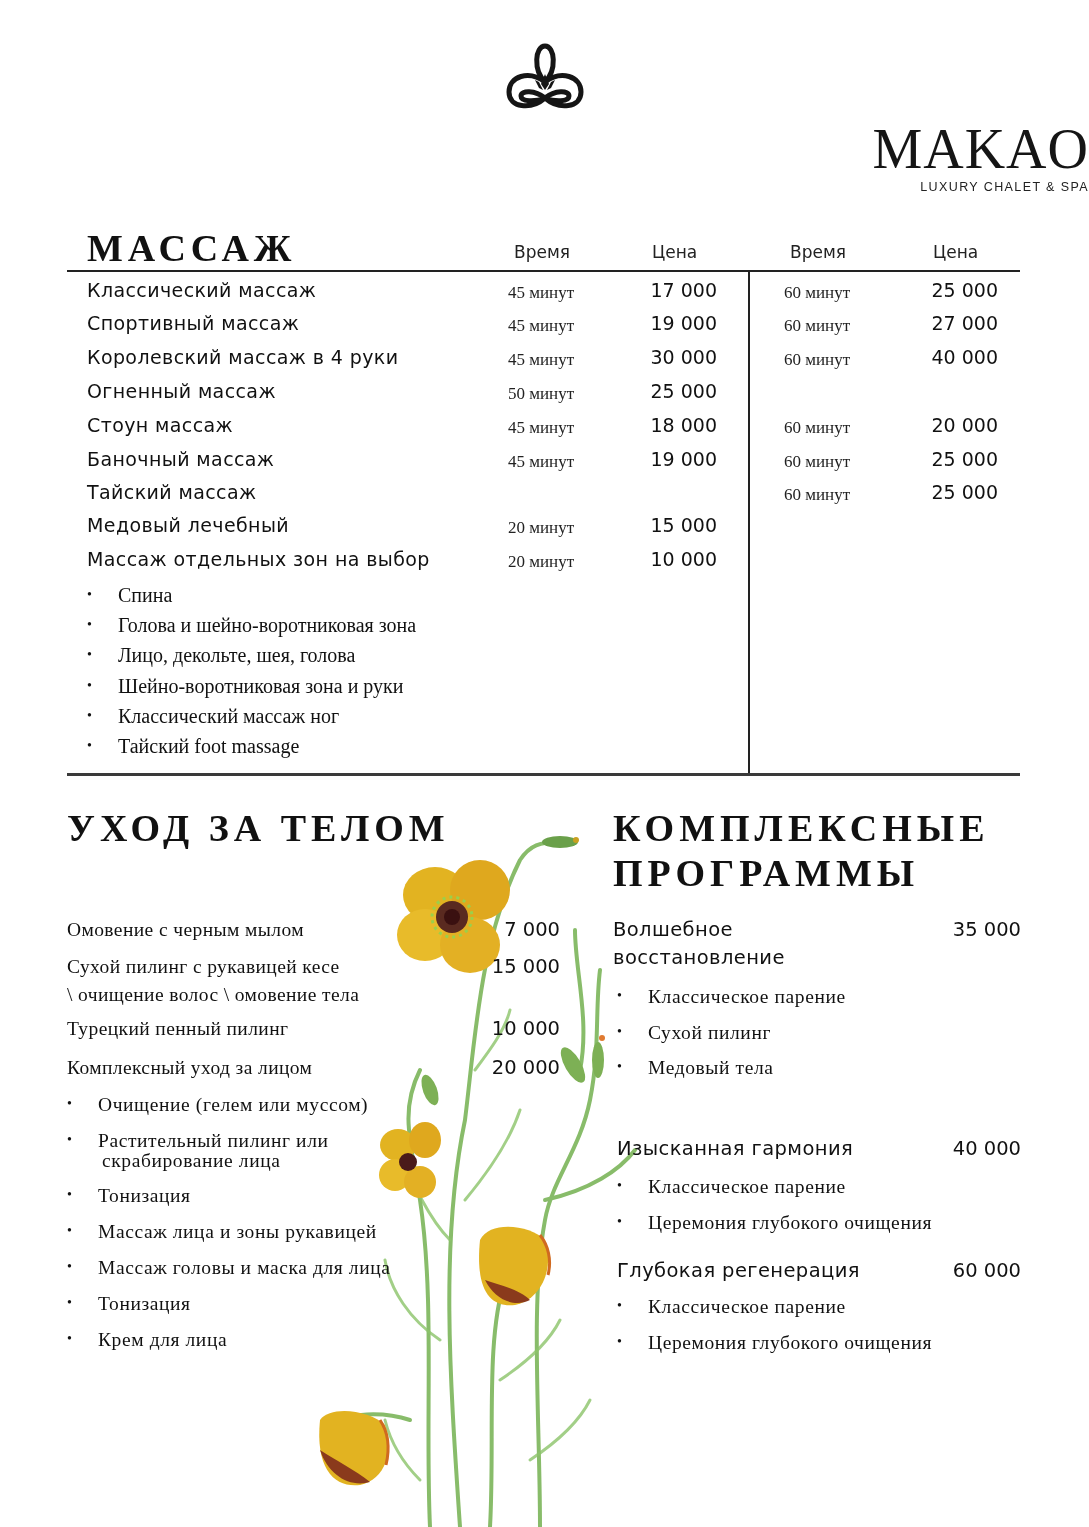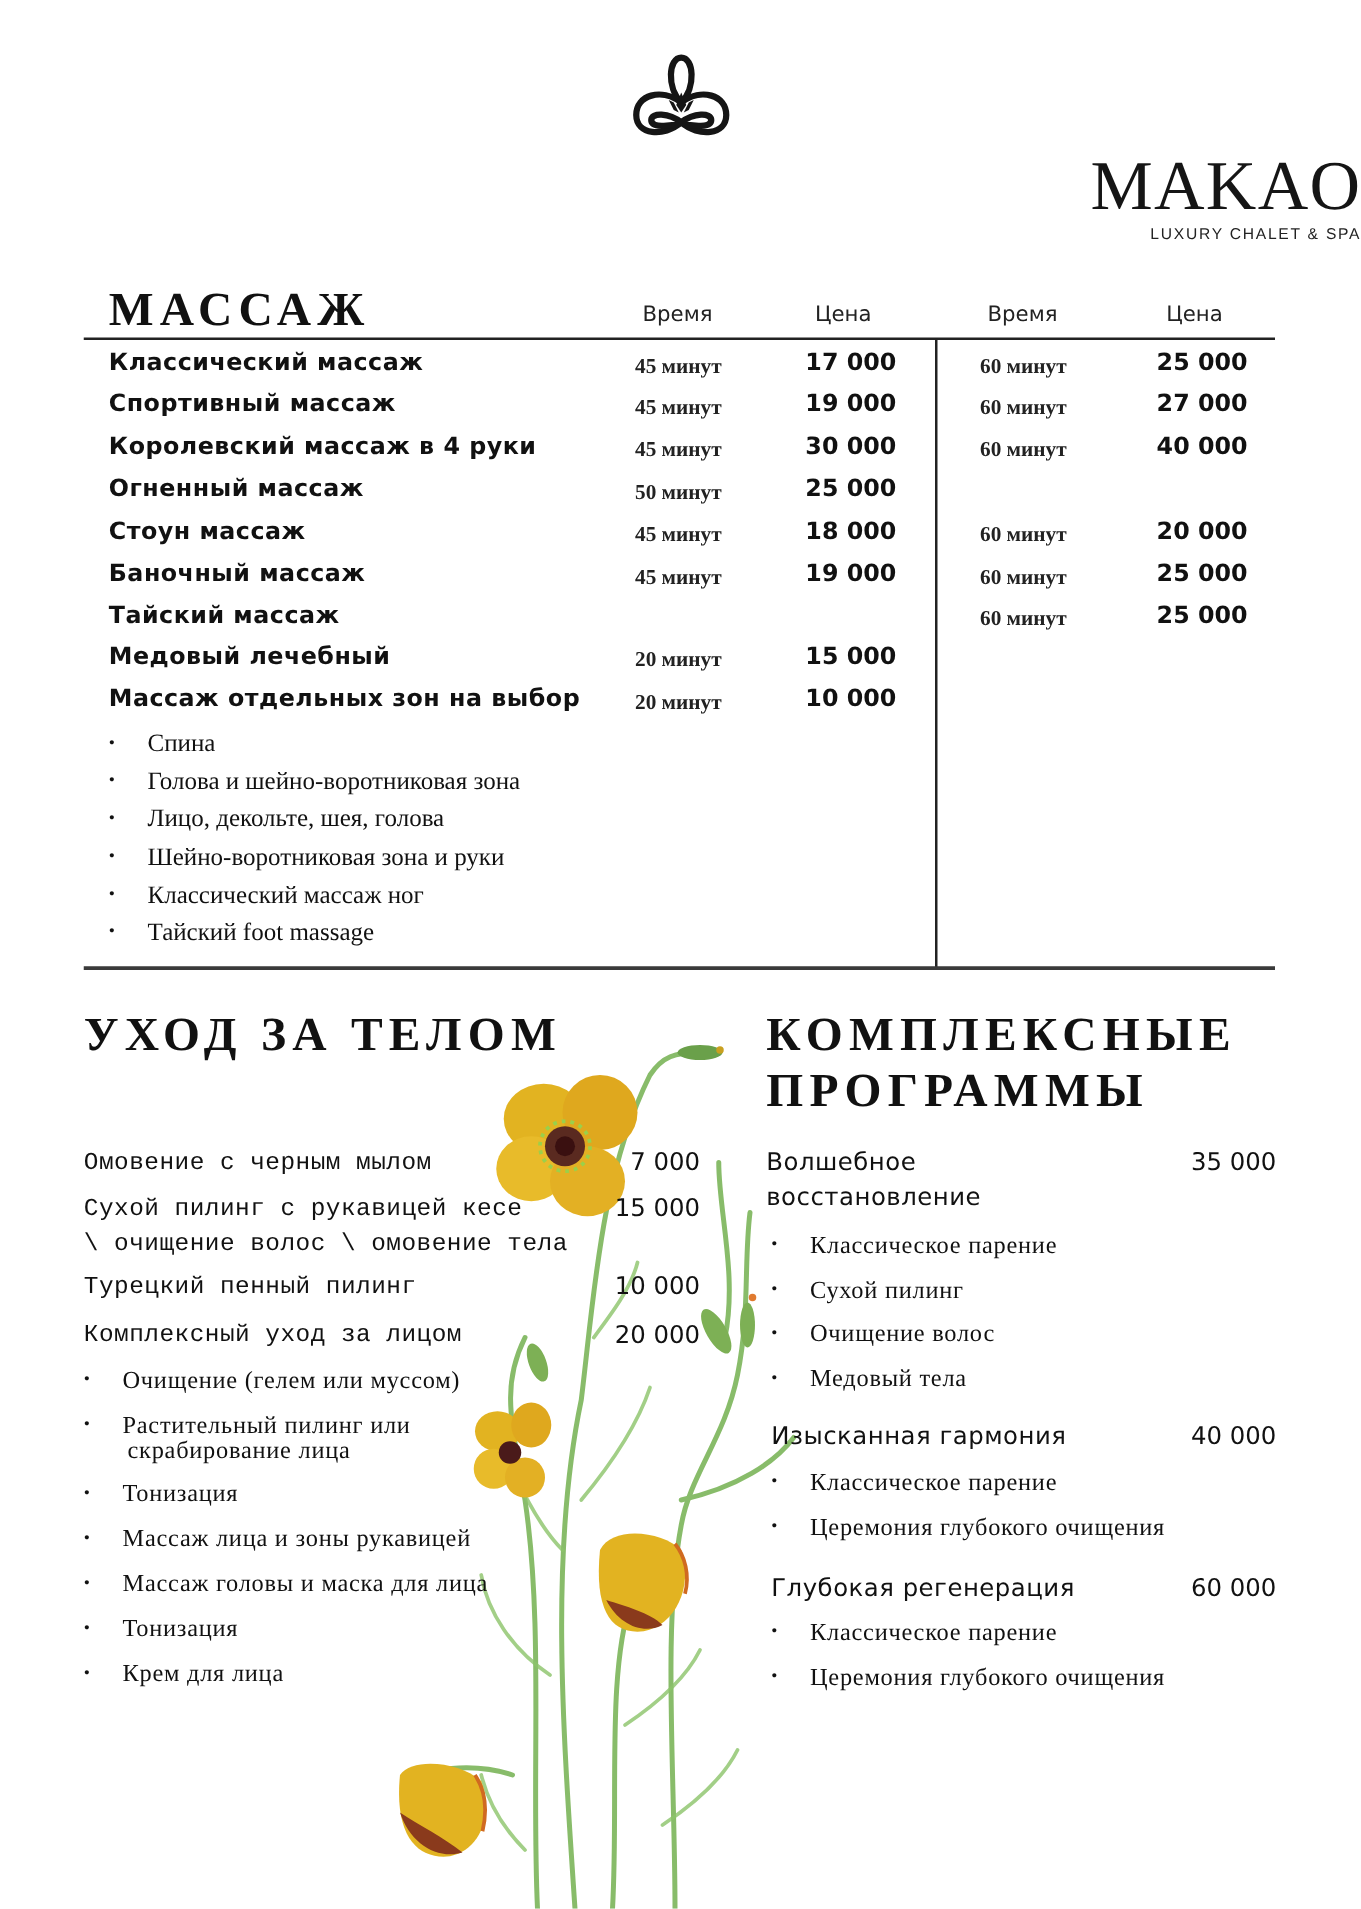--- a/index.html
+++ b/index.html
@@ -11,38 +11,38 @@
   .logo-name { display: block; font-family: "Liberation Serif", serif; font-size: 56px; letter-spacing: 1px; line-height: 54px; margin-top: 6px; color: #151515; }
   .logo-tag { display: block; font-family: "Liberation Sans", sans-serif; font-size: 12.5px; letter-spacing: 1.4px; margin-top: 4px; color: #222; margin-left: 110px; }
 
   
   .massage-title { position: absolute; left: 87px; top: 226px; font-family: "Liberation Serif", serif; font-size: 38px; font-weight: bold; letter-spacing: 5px; }
   .col-head { position: absolute; top: 242px; font-family: "DejaVu Sans", sans-serif; font-size: 17px; color: #222; }
   .rule-top { position: absolute; left: 67px; width: 953px; top: 270px; height: 2px; background: #222; }
   .rule-bottom { position: absolute; left: 67px; width: 953px; top: 773px; height: 3px; background: #3a3a3a; }
   .rule-vert { position: absolute; left: 748px; top: 271px; width: 2px; height: 503px; background: #222; }
 
-  .m-row { position: absolute; left: 0; width: 1089px; height: 28px; font-weight: bold; }
+  .m-row { position: absolute; left: 0; width: 1089px; height: 28px; }
   .m-name { position: absolute; left: 87px; font-family: "DejaVu Sans", sans-serif; font-size: 19px; letter-spacing: 0.4px; white-space: nowrap; }
   .m-time1 { position: absolute; left: 508px; top: 4px; font-family: "Liberation Serif", serif; font-size: 17px; color: #222; }
   .m-price1 { position: absolute; left: 600px; width: 117px; text-align: right; font-family: "DejaVu Sans", sans-serif; font-size: 19px; }
   .m-time2 { position: absolute; left: 784px; top: 4px; font-family: "Liberation Serif", serif; font-size: 17px; color: #222; }
   .m-price2 { position: absolute; left: 880px; width: 118px; text-align: right; font-family: "DejaVu Sans", sans-serif; font-size: 19px; }
 
   .zone-list { position: absolute; left: 87px; top: 584px; margin: 0; padding: 0; list-style: none; }
   .zone-list li { height: 30.2px; font-family: "Liberation Serif", serif; font-size: 20px; white-space: nowrap; }
   .bullet { display: inline-block; width: 31px; font-size: 14px; vertical-align: 3px; }
 
   
   .h2 { position: absolute; font-family: "Liberation Serif", serif; font-size: 38px; font-weight: bold; letter-spacing: 5px; line-height: 45px; }
   .bc-title { left: 67px; top: 806px; }
   .cp-title { left: 613px; top: 806px; }
 
   .bc-row { position: absolute; left: 67px; width: 493px; }
-  .bc-name { font-family: Liberation Mono, monospace; font-size: 19.5px; letter-spacing: 0.4px; line-height: 28px; white-space: nowrap; }
+  .bc-name { font-family: Liberation Serif, serif; font-size: 19.5px; letter-spacing: 0.4px; line-height: 28px; white-space: nowrap; }
   .bc-price { position: absolute; right: 0; top: 0; font-family: "DejaVu Sans", sans-serif; font-size: 19.5px; line-height: 28px; }
 
   .face-list { position: absolute; left: 67px; top: 1094px; margin: 0; padding: 0; list-style: none; }
   .face-list li { font-family: "Liberation Serif", serif; font-size: 19.5px; letter-spacing: 0.6px; white-space: nowrap; position: relative; }
   .face-list .bullet { width: 31px; }
 
   
   .cp-row { position: absolute; left: 613px; width: 408px; }
   .cp-name { font-family: "DejaVu Sans", sans-serif; font-size: 19.5px; letter-spacing: 0.4px; line-height: 28px; }
   .cp-price { position: absolute; right: 0; top: 0; font-family: "DejaVu Sans", sans-serif; font-size: 19.5px; line-height: 28px; }
@@ -252,21 +252,20 @@
 </div>
 
 <div class="cp-row" style="top:916px;">
   <div class="cp-name">Волшебное</div>
   <div class="cp-name">восстановление</div>
   <div class="cp-price">35 000</div>
 </div>
 <ul class="cp-list" style="top:986px;">
   <li><span class="bullet">•</span><span>Классическое парение</span></li>
   <li><span class="bullet">•</span><span>Сухой пилинг</span></li>
-  <li><span class="bullet">•</span><span>Очищение волос</span></li>
   <li><span class="bullet">•</span><span>Медовый тела</span></li>
 </ul>
 
 <div class="cp-row" style="top:1135px; left:617px; width:404px;">
   <div class="cp-name">Изысканная гармония</div>
   <div class="cp-price">40 000</div>
 </div>
 <ul class="cp-list" style="top:1176px;">
   <li><span class="bullet">•</span><span>Классическое парение</span></li>
   <li><span class="bullet">•</span><span>Церемония глубокого очищения</span></li>

